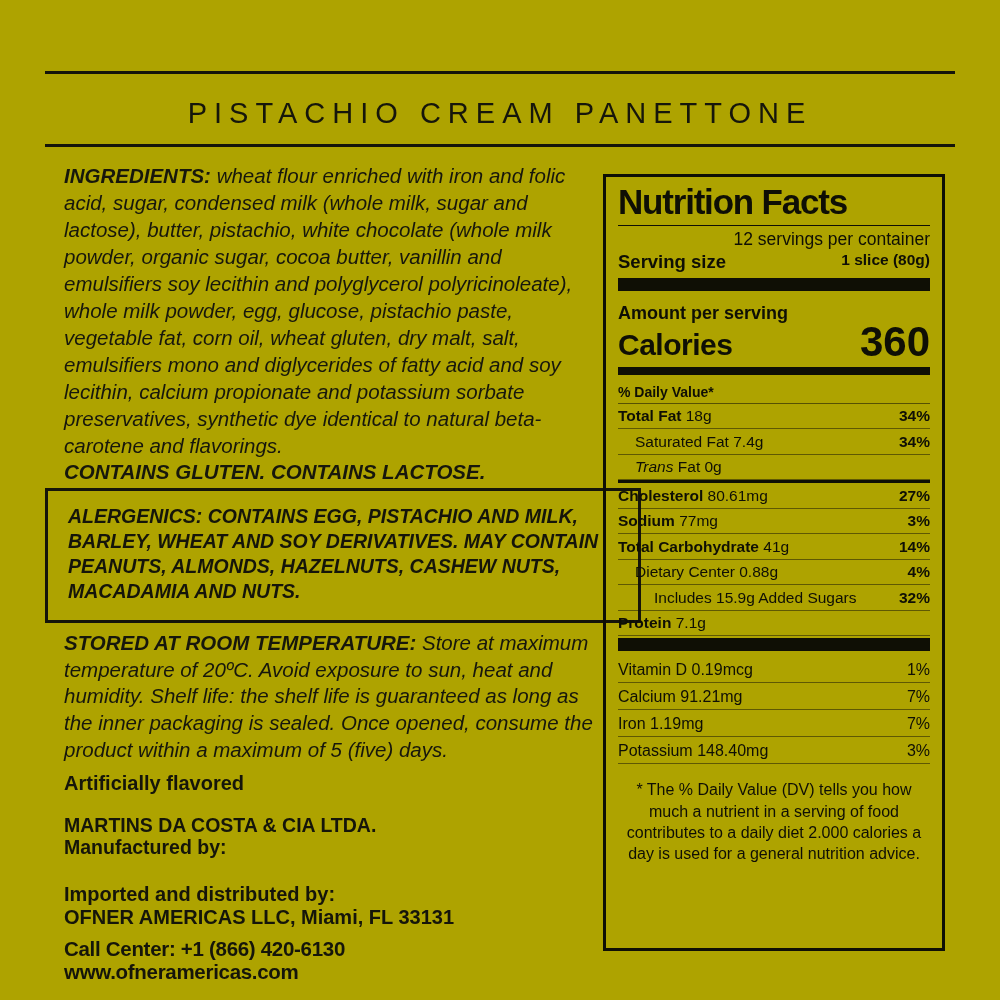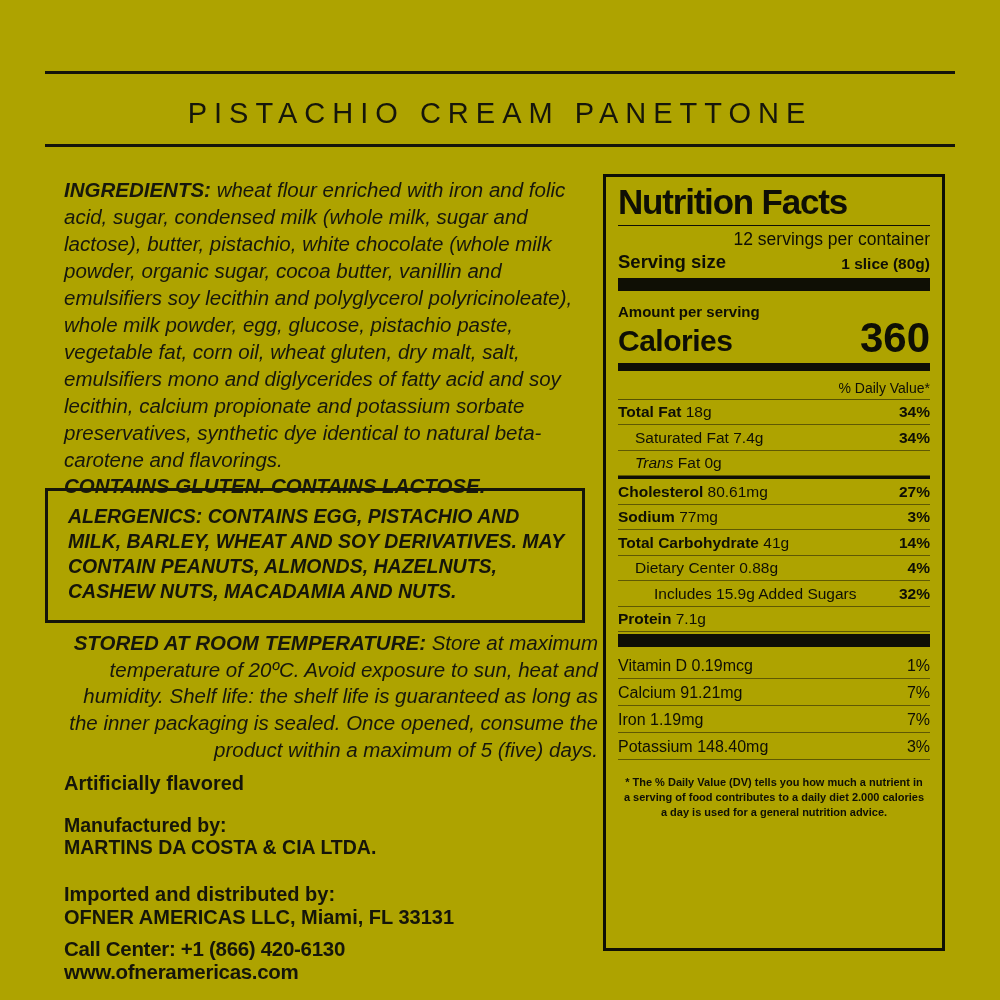--- a/index.html
+++ b/index.html
@@ -17,111 +17,110 @@
   .rule-top { top:71px; }
   .rule-bottom { top:144px; }
   .page-title {
     position:absolute; top:97px; left:0; width:1000px;
     text-align:center; font-size:29px; font-weight:500;
     letter-spacing:7px; color:#16160b;
   }
 
   
   .ing-block {
-    position:absolute; left:64px; top:177px; width:530px;
+    position:absolute; left:64px; top:163px; width:530px;
     font-style:italic; font-size:20.5px; line-height:1.315; color:#17170c;
   }
   .lead-bold { font-weight:bold; }
   .contains-line { display:block; font-weight:bold; }
 
   .allergen-box {
-    position:absolute; left:45px; top:488px; width:540px;
+    position:absolute; left:45px; top:488px; width:596px;
     border:3px solid #15150a; padding:13px 10px 15px 20px;
     font-style:italic; font-weight:bold; font-size:19.5px;
     line-height:1.29; color:#15150a;
   }
 
   .storage-block {
     position:absolute; left:64px; top:630px; width:534px;
-    font-style:italic; font-size:20.5px; line-height:1.3; color:#17170c;text-align:right;
+    font-style:italic; font-size:20.5px; line-height:1.3; color:#17170c;
   }
 
   .footer-line { position:absolute; left:64px; font-weight:bold; color:#15150a; }
   .f-artificial { top:772px; font-size:20px; }
   .f-manufactured { top:814px; font-size:19.5px; line-height:1.15; }
   .f-imported { top:883px; font-size:20px; line-height:1.15; }
   .f-call { top:938px; font-size:20.5px; line-height:1.1; letter-spacing:-0.3px; }
 
   
   .nf-panel {
     position:absolute; left:603px; top:174px; width:342px; height:777px;
     border:3px solid #0f0f05; padding:5px 12px 8px 12px;
     color:#0f0f05;
   }
   .nf-title {
     font-size:35px; font-weight:bold; letter-spacing:-1.2px;
     white-space:nowrap; padding-bottom:3px; border-bottom:1.5px solid #0f0f05;
   }
   .nf-servings { font-size:17.5px; margin-top:3px;text-align:right; }
-  .nf-ssrow { display:flex; justify-content:space-between; align-items:flex-end; margin-top:1px; }
+  .nf-ssrow { display:flex; justify-content:space-between; align-items:flex-start; margin-top:1px; }
   .nf-sslabel { font-size:18.5px; font-weight:bold; }
   .nf-ssvalue { font-size:15.5px; font-weight:bold; }
   .nf-bar { background:#0f0f05; margin:5px 0; }
   .bar-thick { height:13px; }
   .bar-med { height:8px; }
-  .nf-amount { font-size:15px; font-weight:bold; margin-top:12px; }
+  .nf-amount { font-size:18px; font-weight:bold; margin-top:12px; }
   .nf-calrow { display:flex; justify-content:space-between; align-items:flex-end; margin-top:-2px; }
   .nf-callabel { font-size:30px; font-weight:bold; letter-spacing:-0.5px; }
   .nf-calvalue { font-size:42px; font-weight:bold; line-height:0.95; }
   .nf-dvheader {
-    text-align:right; font-size:14px; font-weight:normal;
+    text-align:left; font-size:14px; font-weight:bold;
     padding:4px 0 3px 0; border-bottom:1px solid rgba(15,15,5,0.55);
   }
   .nf-row {
     display:flex; justify-content:space-between; align-items:baseline;
     font-size:15.5px; padding:3.5px 0 3px 0;
     border-bottom:1px solid rgba(15,15,5,0.5);
   }
   .nf-row.sep-medium { border-top:3px solid #0f0f05; }
   .nf-row .n-bold { font-weight:bold;margin-top:24px; }
   .nf-row .n-italic { font-style:italic; }
   .nf-row .dv-bold { font-weight:bold; }
   .ind-1 { padding-left:17px; }
   .ind-2 { padding-left:36px; }
   .nf-vrow {
     display:flex; justify-content:space-between; align-items:center;
     font-size:16px; padding:4.5px 0 3.5px 0;
     border-bottom:1px solid rgba(15,15,5,0.5);
   }
   .nf-footnote {
-    margin-top:15px; font-size:11px; text-align:center; line-height:1.33;
+    margin-top:15px; font-size:16px; text-align:center; line-height:1.33;
     padding:0 4px;
-    font-weight:bold;
   }
 </style>
 </head>
 <body style="background: rgb(174, 163, 0);">
 
 <div class="rule rule-top"></div>
 <div class="page-title">PISTACHIO CREAM PANETTONE</div>
 <div class="rule rule-bottom"></div>
 
 <p class="ing-block"><span class="lead-bold">INGREDIENTS:</span><span> wheat flour enriched with iron and folic acid, sugar, condensed milk (whole milk, sugar and lactose), butter, pistachio, white chocolate (whole milk powder, organic sugar, cocoa butter, vanillin and emulsifiers soy lecithin and polyglycerol polyricinoleate), whole milk powder, egg, glucose, pistachio paste, vegetable fat, corn oil, wheat gluten, dry malt, salt, emulsifiers mono and diglycerides of fatty acid and soy lecithin, calcium propionate and potassium sorbate preservatives, synthetic dye identical to natural beta-carotene and flavorings.</span><span class="contains-line">CONTAINS GLUTEN. CONTAINS LACTOSE.</span></p>
 
 <div class="allergen-box">
   <span>ALERGENICS: CONTAINS EGG, PISTACHIO AND MILK, BARLEY, WHEAT AND SOY DERIVATIVES. MAY CONTAIN PEANUTS, ALMONDS, HAZELNUTS, CASHEW NUTS, MACADAMIA AND NUTS.</span>
 </div>
 
 <p class="storage-block"><span class="lead-bold">STORED AT ROOM TEMPERATURE:</span><span> Store at maximum temperature of 20ºC. Avoid exposure to sun, heat and humidity. Shelf life: the shelf life is guaranteed as long as the inner packaging is sealed. Once opened, consume the product within a maximum of 5 (five) days.</span></p>
 
 <div class="footer-line f-artificial">Artificially flavored</div>
 
 <div class="footer-line f-manufactured">
+  <div>MARTINS DA COSTA &amp; CIA LTDA.</div>
   <div>Manufactured by:</div>
-  <div>MARTINS DA COSTA &amp; CIA LTDA.</div>
 </div>
 
 <div class="footer-line f-imported">
   <div>Imported and distributed by:</div>
   <div>OFNER AMERICAS LLC, Miami, FL 33131</div>
 </div>
 
 <div class="footer-line f-call">
   <div>Call Center: +1 (866) 420-6130</div>
   <div>www.ofneramericas.com</div>

